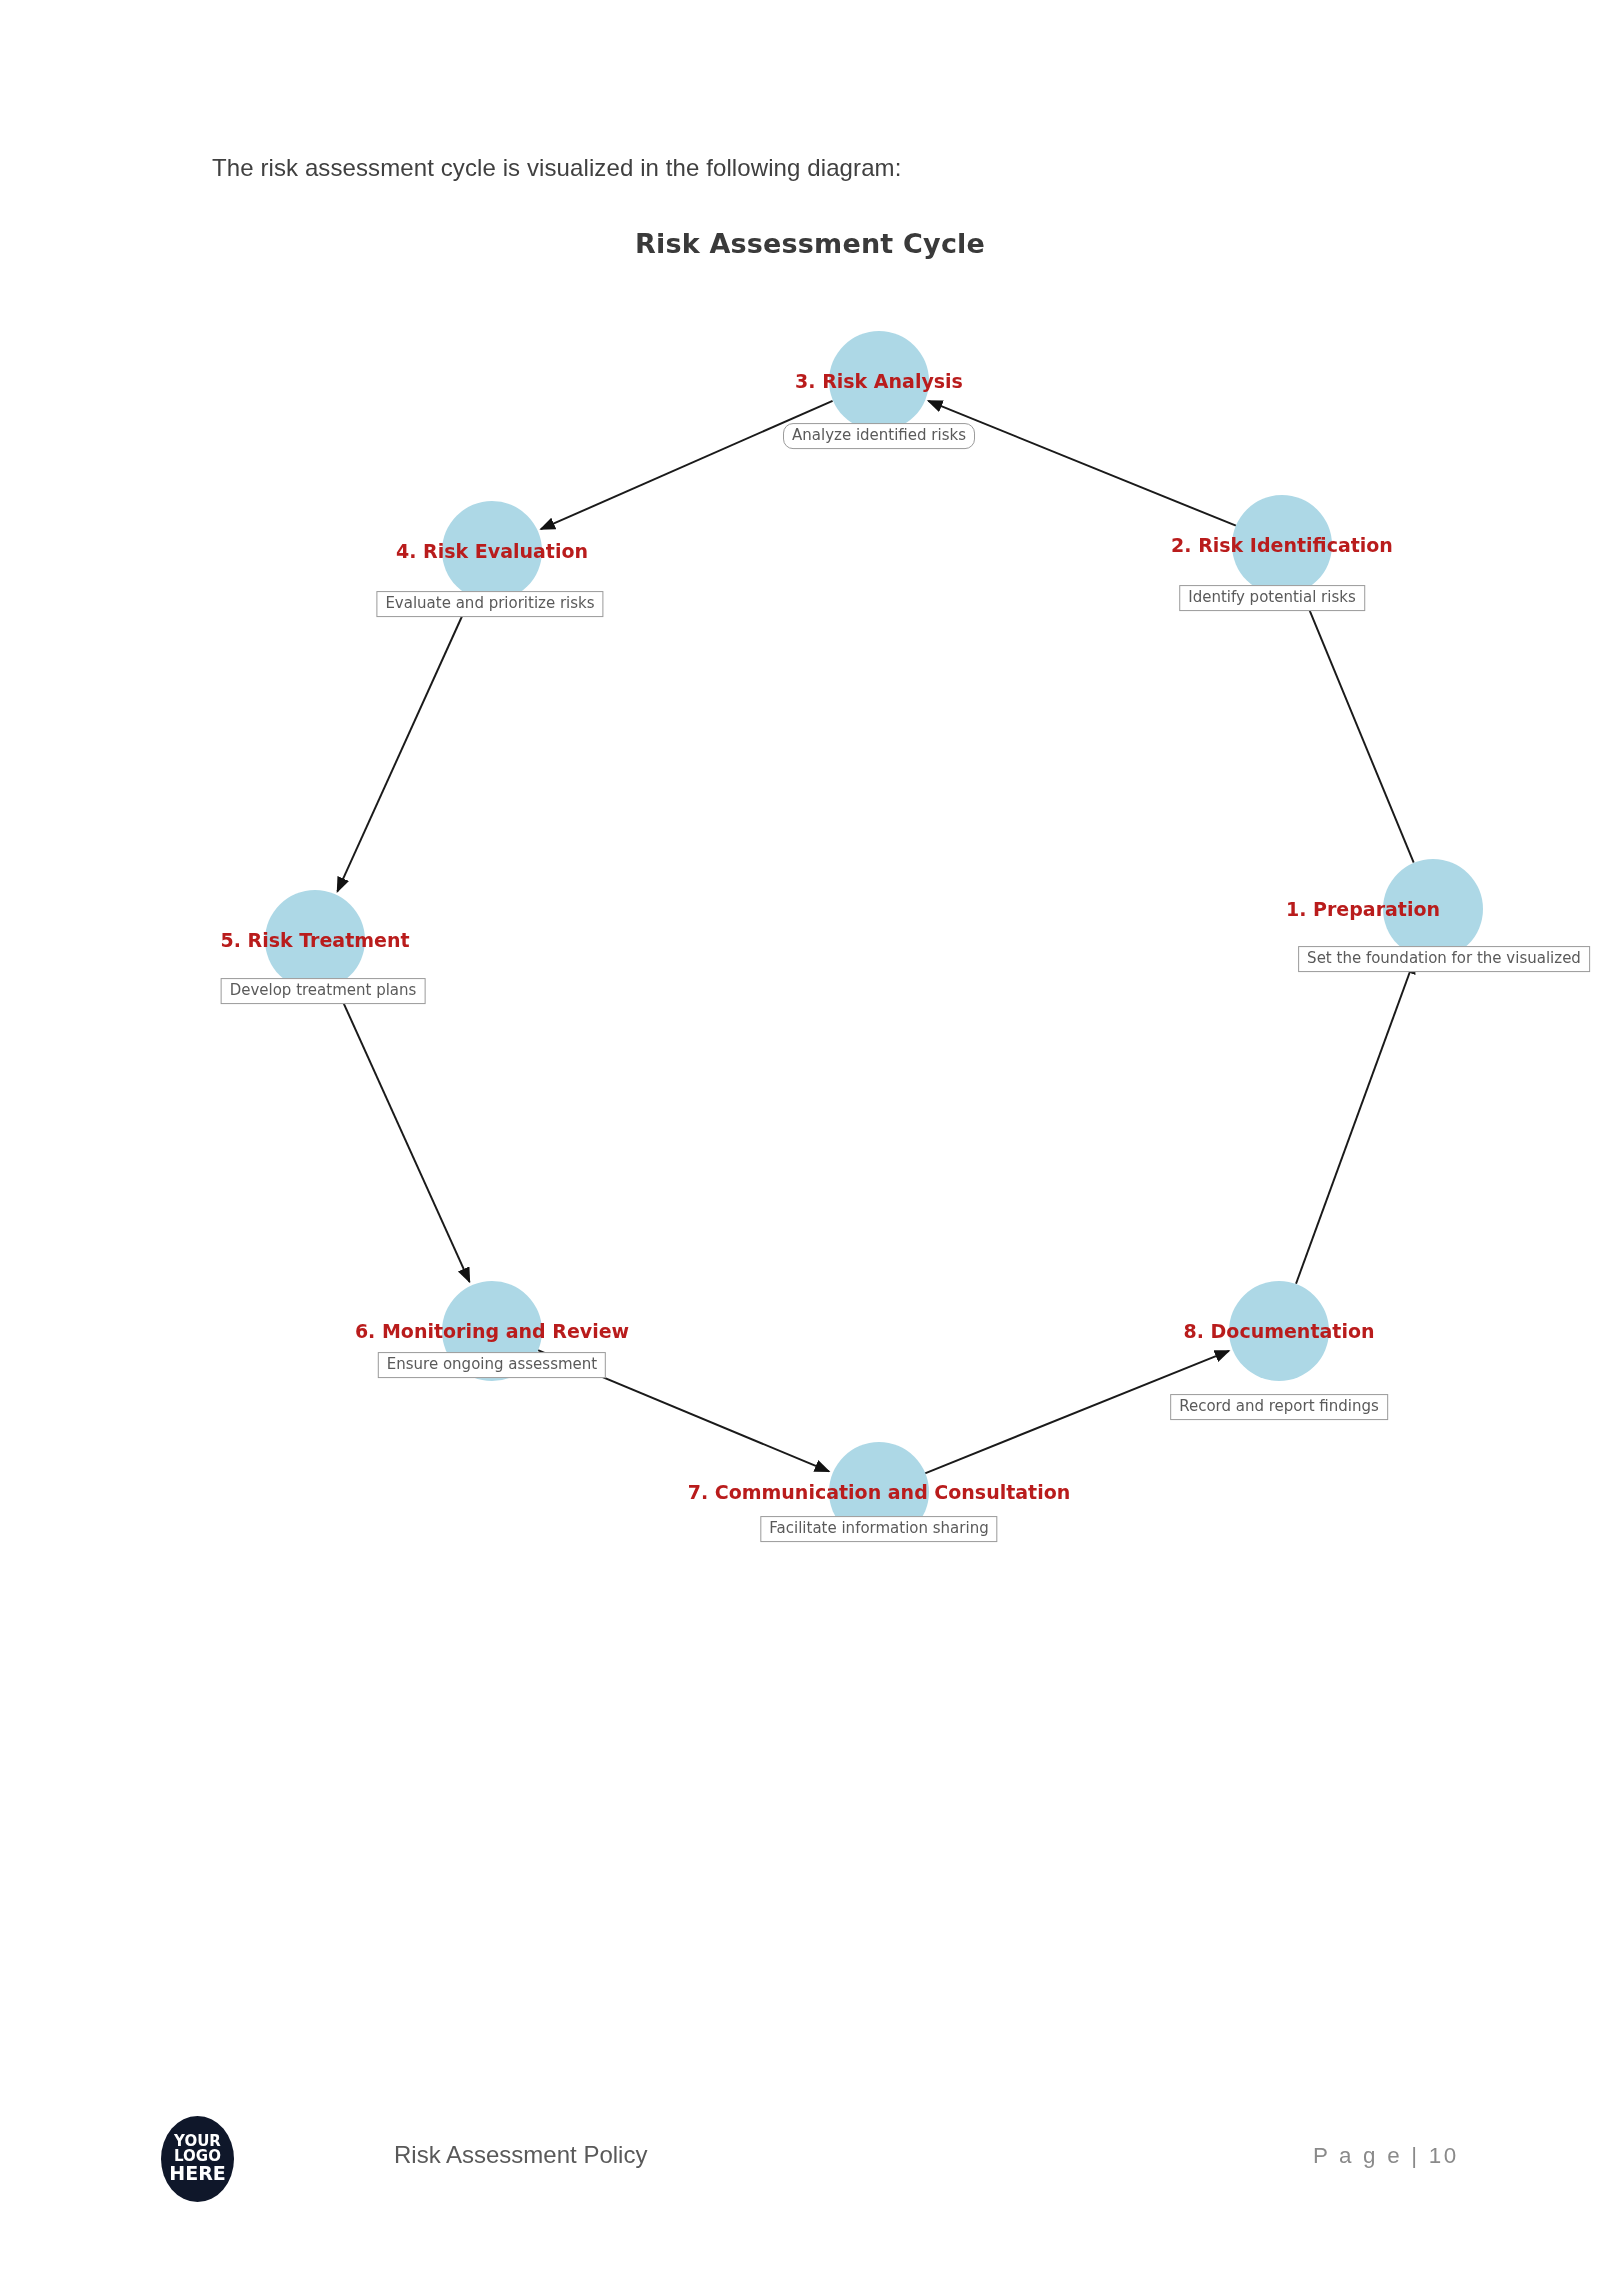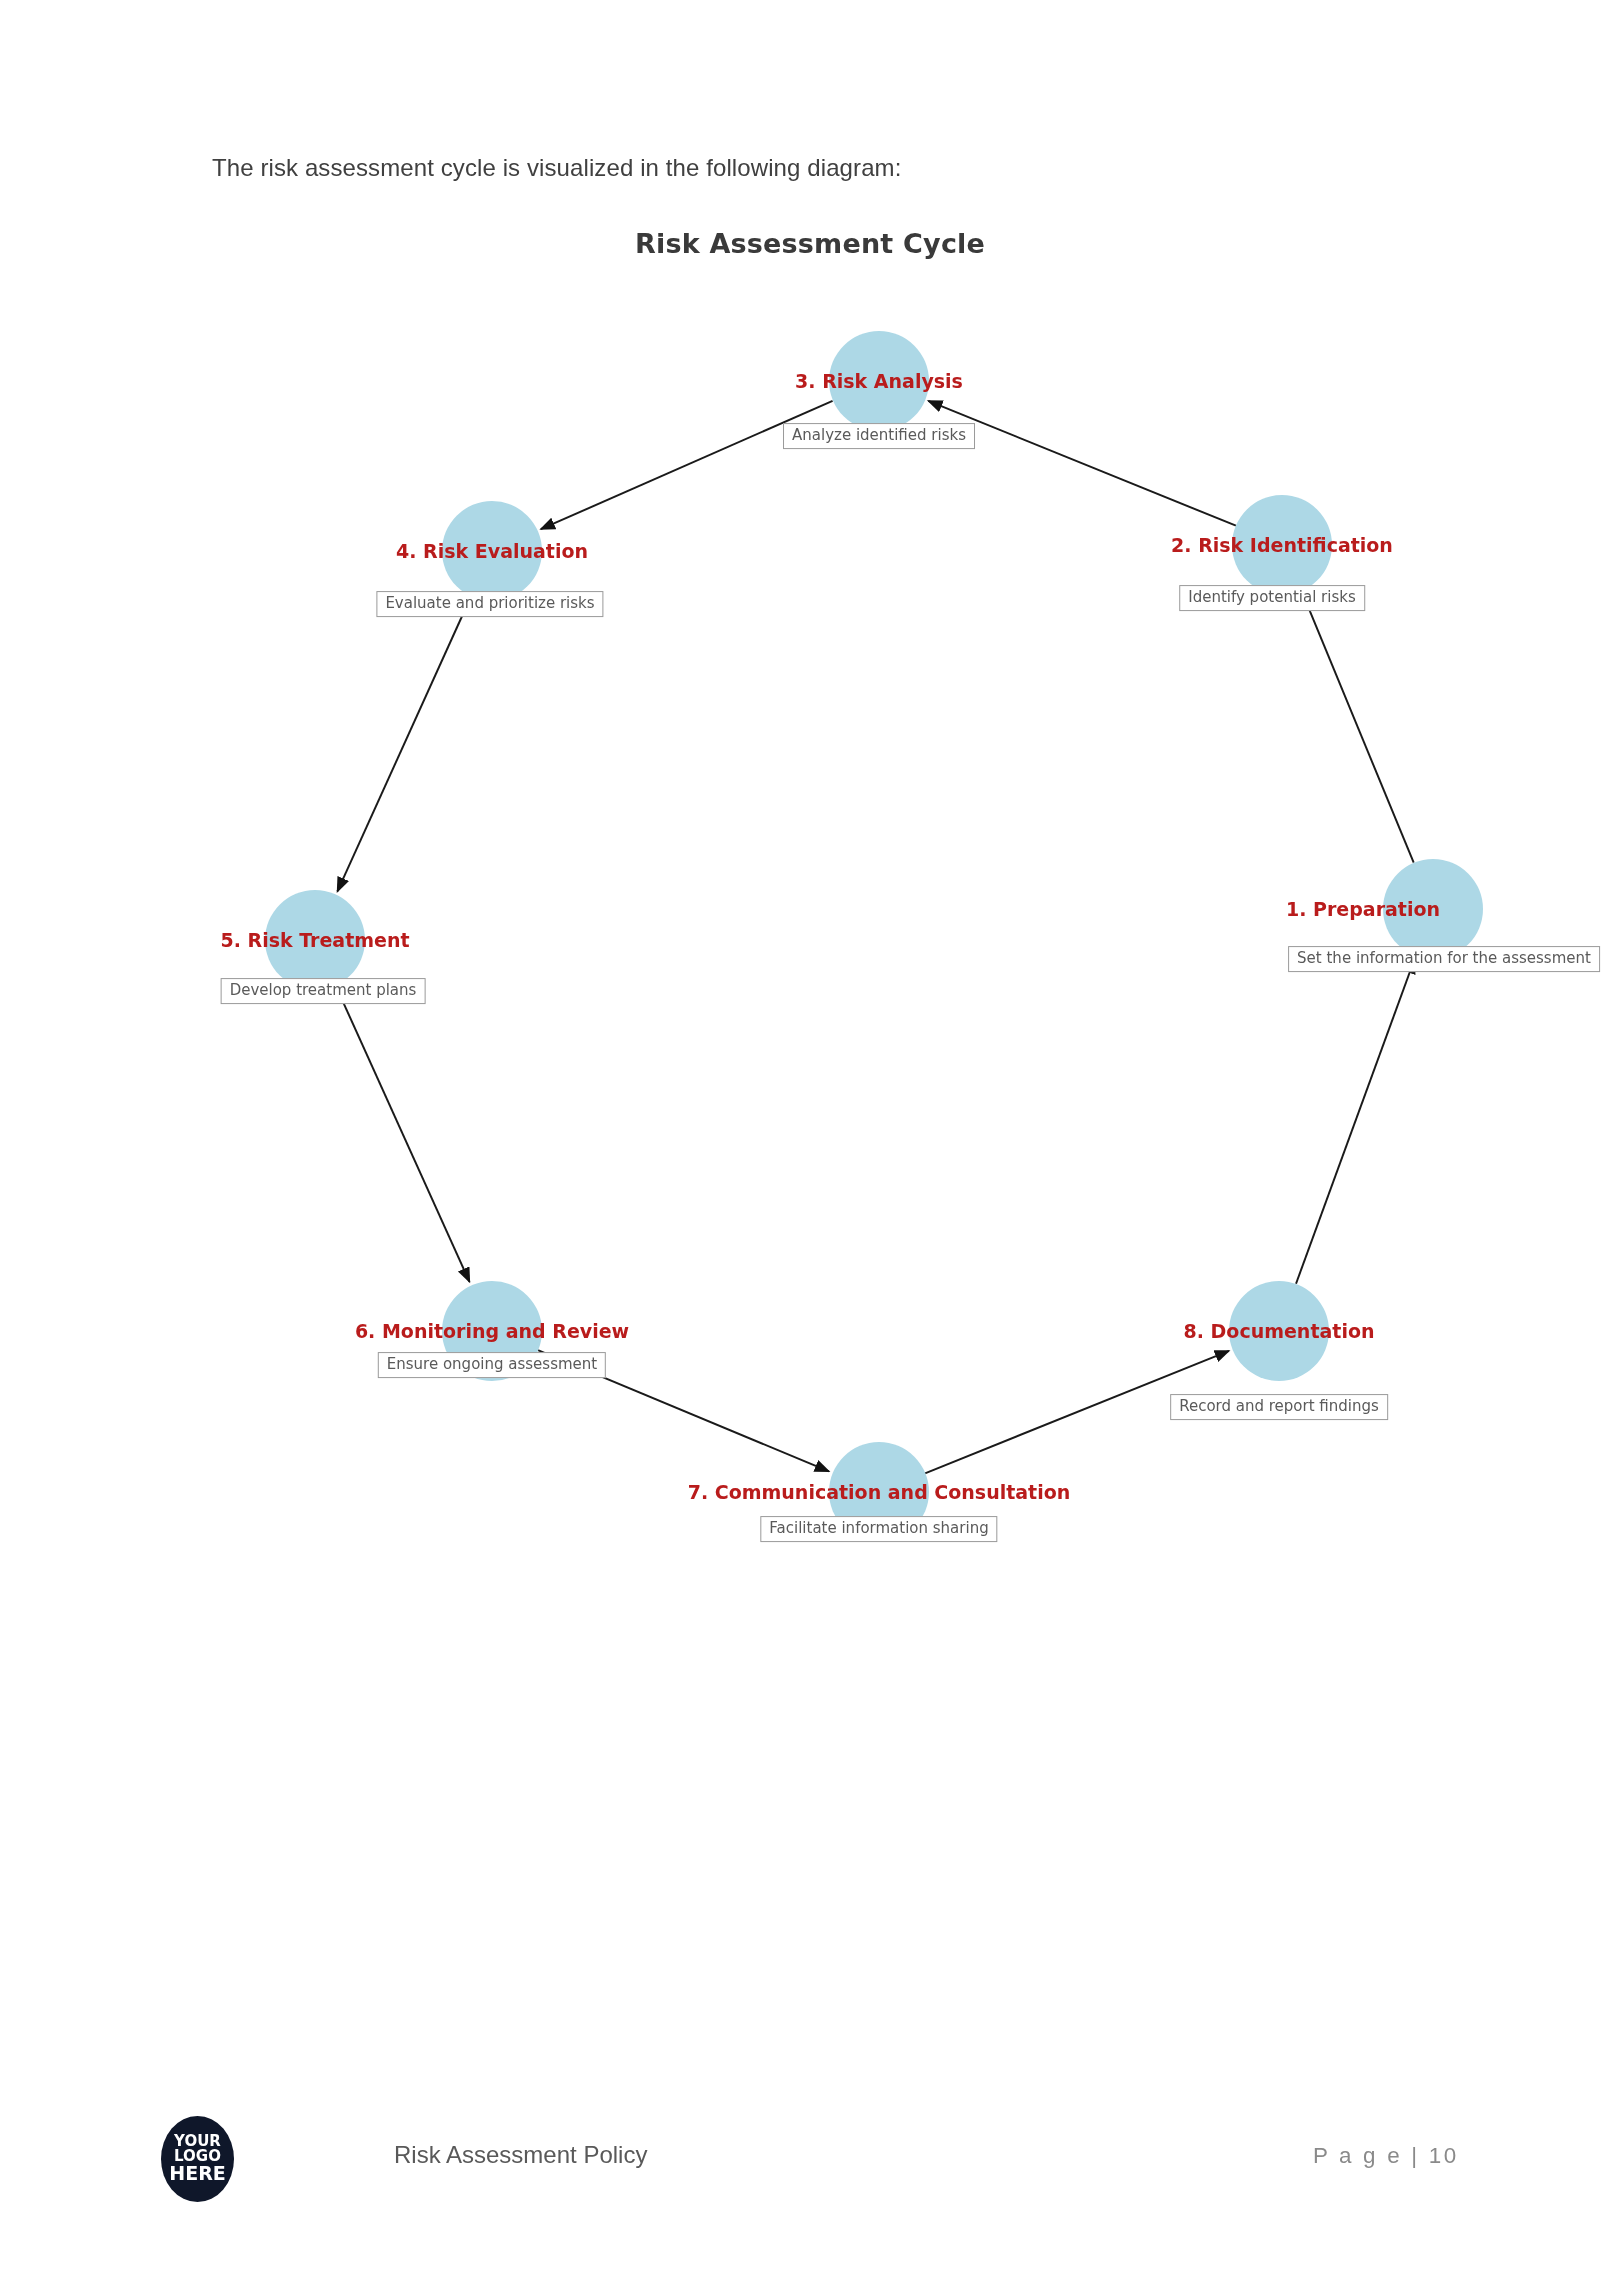--- a/index.html
+++ b/index.html
@@ -205,27 +205,27 @@
           <div class="node-label" style="left: 315px; top: 734px;">5. Risk Treatment</div>
           <div class="node-circle" style="left: 492px; top: 1125px; background: rgb(173, 216, 230);"></div>
           <div class="node-label" style="left: 492px; top: 1125px;">6. Monitoring and Review</div>
           <div class="node-circle" style="left: 879px; top: 1286px; background: rgb(173, 216, 230);"></div>
           <div class="node-label" style="left: 879px; top: 1286px;">7. Communication and Consultation</div>
           <div class="node-circle" style="left: 1279px; top: 1125px; background: rgb(173, 216, 230);"></div>
           <div class="node-label" style="left: 1279px; top: 1125px;">8. Documentation</div>
         </div>
       <div id="edge-label-layer">
           <div class="edge-box" style="left: 1272px; top: 392px;">Identify potential risks</div>
-          <div class="edge-box" style="left: 879px; top: 230px;">Analyze identified risks</div>
+          <div class="edge-box" style="left: 879px; top: 230px; border-radius: 10px;">Analyze identified risks</div>
           <div class="edge-box" style="left: 490px; top: 398px;">Evaluate and prioritize risks</div>
           <div class="edge-box" style="left: 323px; top: 785px;">Develop treatment plans</div>
           <div class="edge-box" style="left: 492px; top: 1159px;">Ensure ongoing assessment</div>
           <div class="edge-box" style="left: 879px; top: 1323px;">Facilitate information sharing</div>
           <div class="edge-box" style="left: 1279px; top: 1201px;">Record and report findings</div>
-          <div class="edge-box" style="left: 1444px; top: 753px;">Set the information for the assessment</div>
+          <div class="edge-box" style="left: 1444px; top: 753px;">Set the foundation for the visualized</div>
         </div>
     </div>
   </div>
 
   <div class="footer">
     <div class="footer-logo">
       <span class="logo-l1">YOUR</span>
       <span class="logo-l2">LOGO</span>
       <span class="logo-l3">HERE</span>
     </div>

